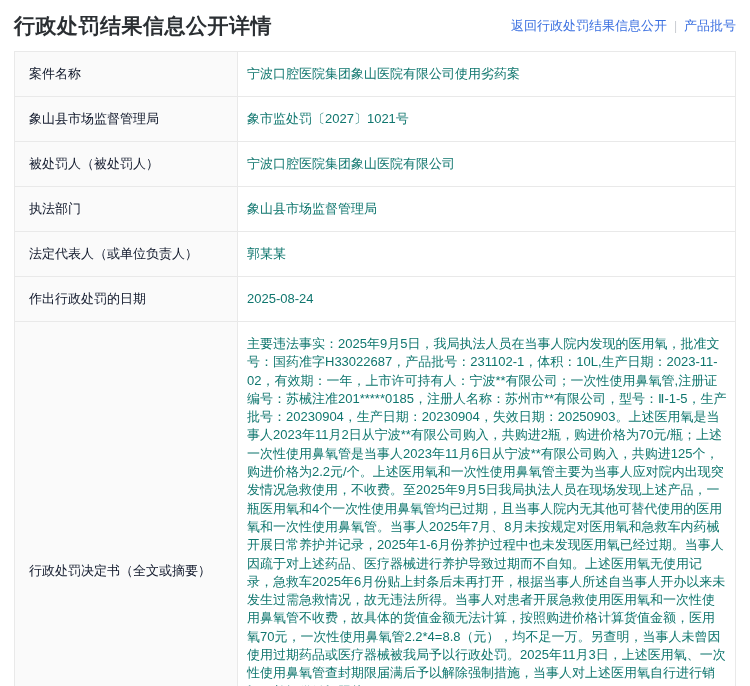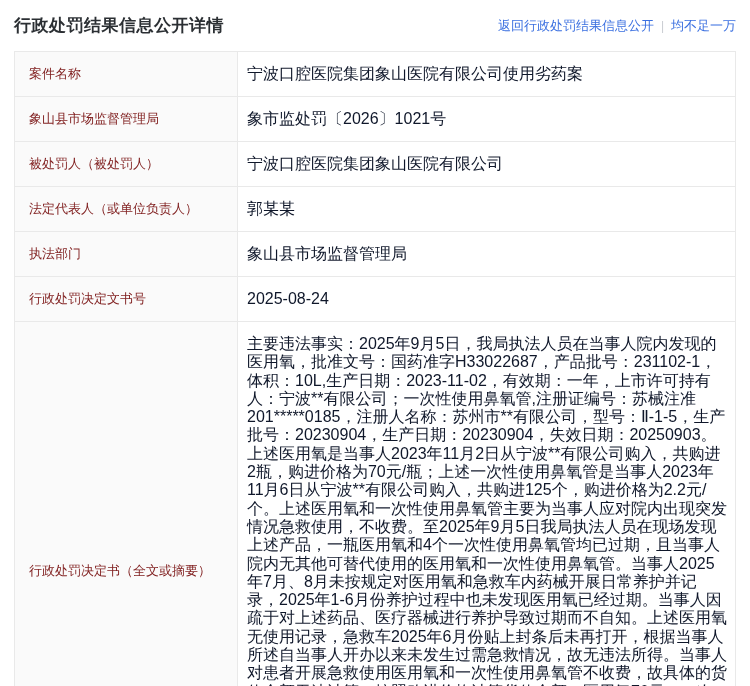--- a/index.html
+++ b/index.html
@@ -9,47 +9,47 @@
     font-family:"Liberation Sans","DejaVu Sans",sans-serif;
   }
   .page{ width:750px; height:686px; overflow:hidden; background:#fff; }
 
   
   .header{
     height:51px; padding:0 14px;
     display:flex; align-items:center; justify-content:space-between;
   }
   .page-title{
-    font-size:17px; font-weight:bold; color:#2b2f33; letter-spacing:.5px;text-align:right;
+    font-size:21px; font-weight:bold; color:#2b2f33; letter-spacing:.5px;text-align:right;
   }
   .header-links{ font-size:13px; display:flex; align-items:center; }
   .hlink{ color:#3a6fe0; text-decoration:none; cursor:pointer; }
   .link-sep{ color:#c9ccd1; margin:0 7px; font-size:12px; }
 
   
   .detail-table{
     margin:0 14px;
     border:1px solid #e9e9e9;
     border-bottom:none;
   }
   .trow{ display:flex; border-bottom:1px solid #e9e9e9; }
   .trow:last-child{ border-bottom:none; }
   .tlabel{
     width:223px; flex:0 0 223px;
     background:#fafafa;
     border-right:1px solid #e9e9e9;
     padding:0 10px 0 14px;
     display:flex; align-items:center;
-    font-size:13px; color:#7f1d1d;
+    font-size:13px; color:#0f172a;
   }
   .tvalue{
     flex:1 1 auto;
     padding:0 8px 0 9px;
     display:flex; align-items:center;
-    font-size:16px; color:#0f172a;
+    font-size:13px; color:#0f766e;
     line-height:18px;
   }
   .trow.simple{ min-height:45px; }
 
   
   .trow.bigrow{ align-items:stretch; }
   .trow.bigrow .tlabel{
     align-items:flex-start;
     padding-top:240px;
   }
@@ -67,53 +67,53 @@
 </head>
 <body>
 
 <div class="page">
 
   <div class="header">
     <div class="page-title">行政处罚结果信息公开详情</div>
     <div class="header-links">
       <a class="hlink">返回行政处罚结果信息公开</a>
       <span class="link-sep">|</span>
-      <a class="hlink">均不足一万</a>
+      <a class="hlink">产品批号</a>
     </div>
   </div>
 
   <div class="detail-table">
 
     <div class="trow simple">
       <div class="tlabel">案件名称</div>
       <div class="tvalue">宁波口腔医院集团象山医院有限公司使用劣药案</div>
     </div>
 
     <div class="trow simple">
       <div class="tlabel">象山县市场监督管理局</div>
-      <div class="tvalue">象市监处罚〔2026〕1021号</div>
+      <div class="tvalue">象市监处罚〔2027〕1021号</div>
     </div>
 
     <div class="trow simple">
       <div class="tlabel">被处罚人（被处罚人）</div>
       <div class="tvalue">宁波口腔医院集团象山医院有限公司</div>
     </div>
 
     <div class="trow simple">
+      <div class="tlabel">执法部门</div>
+      <div class="tvalue">象山县市场监督管理局</div>
+    </div>
+
+    <div class="trow simple">
       <div class="tlabel">法定代表人（或单位负责人）</div>
       <div class="tvalue">郭某某</div>
     </div>
 
     <div class="trow simple">
-      <div class="tlabel">执法部门</div>
-      <div class="tvalue">象山县市场监督管理局</div>
-    </div>
-
-    <div class="trow simple">
-      <div class="tlabel">行政处罚决定文书号</div>
+      <div class="tlabel">作出行政处罚的日期</div>
       <div class="tvalue">2025-08-24</div>
     </div>
 
     <div class="trow bigrow">
       <div class="tlabel">行政处罚决定书（全文或摘要）</div>
       <div class="tvalue">
         <p>主要违法事实：2025年9月5日，我局执法人员在当事人院内发现的医用氧，批准文号：国药准字H33022687，产品批号：231102-1，体积：10L,生产日期：2023-11-02，有效期：一年，上市许可持有人：宁波**有限公司；一次性使用鼻氧管,注册证编号：苏械注准201*****0185，注册人名称：苏州市**有限公司，型号：Ⅱ-1-5，生产批号：20230904，生产日期：20230904，失效日期：20250903。上述医用氧是当事人2023年11月2日从宁波**有限公司购入，共购进2瓶，购进价格为70元/瓶；上述一次性使用鼻氧管是当事人2023年11月6日从宁波**有限公司购入，共购进125个，购进价格为2.2元/个。上述医用氧和一次性使用鼻氧管主要为当事人应对院内出现突发情况急救使用，不收费。至2025年9月5日我局执法人员在现场发现上述产品，一瓶医用氧和4个一次性使用鼻氧管均已过期，且当事人院内无其他可替代使用的医用氧和一次性使用鼻氧管。当事人2025年7月、8月未按规定对医用氧和急救车内药械开展日常养护并记录，2025年1-6月份养护过程中也未发现医用氧已经过期。当事人因疏于对上述药品、医疗器械进行养护导致过期而不自知。上述医用氧无使用记录，急救车2025年6月份贴上封条后未再打开，根据当事人所述自当事人开办以来未发生过需急救情况，故无违法所得。当事人对患者开展急救使用医用氧和一次性使用鼻氧管不收费，故具体的货值金额无法计算，按照购进价格计算货值金额，医用氧70元，一次性使用鼻氧管2.2*4=8.8（元），均不足一万。另查明，当事人未曾因使用过期药品或医疗器械被我局予以行政处罚。2025年11月3日，上述医用氧、一次性使用鼻氧管查封期限届满后予以解除强制措施，当事人对上述医用氧自行进行销毁，并提供销毁照片。</p>
 
       </div>
     </div>

